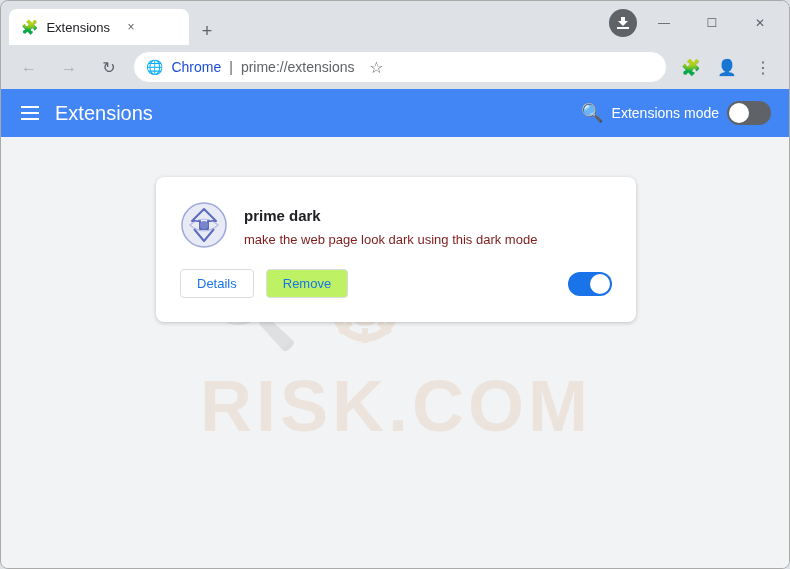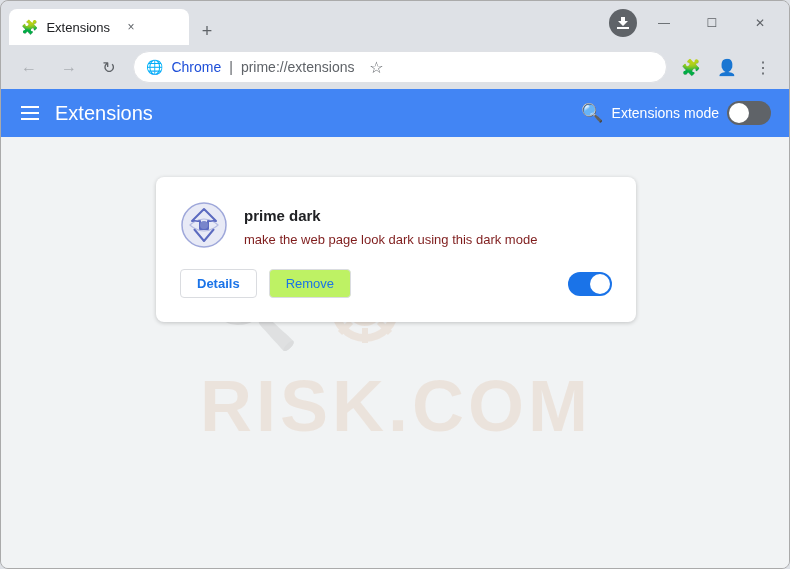--- a/index.html
+++ b/index.html
@@ -54,21 +54,21 @@
 
     
     .ext-card { background: white; border-radius: 8px; box-shadow: 0 1px 4px rgba(0,0,0,0.2); width: 480px; padding: 24px; position: relative; z-index: 2; }
     .ext-card-header { display: flex; align-items: flex-end; gap: 16px; margin-bottom: 16px; }
     .ext-icon { width: 48px; height: 48px; display: flex; align-items: center; justify-content: center; }
     .ext-icon svg { width: 48px; height: 48px; }
     .ext-info { flex: 1; }
     .ext-name { font-size: 15px; font-weight: 600; color: #202124; margin-bottom: 6px; }
     .ext-desc { font-size: 13px; color: #7f1d1d; line-height: 1.5; }
     .ext-card-footer { display: flex; align-items: center; margin-top: 20px; gap: 12px; }
-    .btn-details { padding: 6px 16px; border: 1px solid #dadce0; border-radius: 4px; font-size: 13px; color: #1a73e8; background: white; cursor: pointer; font-weight: 700; }
+    .btn-details { padding: 6px 16px; border: 1px solid #dadce0; border-radius: 4px; font-size: 13px; color: #1a73e8; background: white; cursor: pointer; font-weight: 400; }
     .btn-remove { padding: 6px 16px; border: 1px solid #dadce0; border-radius: 4px; font-size: 13px; color: #1a73e8; background: #bef264; cursor: pointer; font-weight: 500; }
     .toggle-on { width: 44px; height: 24px; background: #1a73e8; border-radius: 12px; position: relative; cursor: pointer; margin-left: auto; }
     .toggle-on .knob { width: 20px; height: 20px; background: white; border-radius: 50%; position: absolute; top: 2px; right: 2px; }
   </style>
 </head>
 <body>
 
 <div class="window-frame">
 
   <div class="title-bar">

